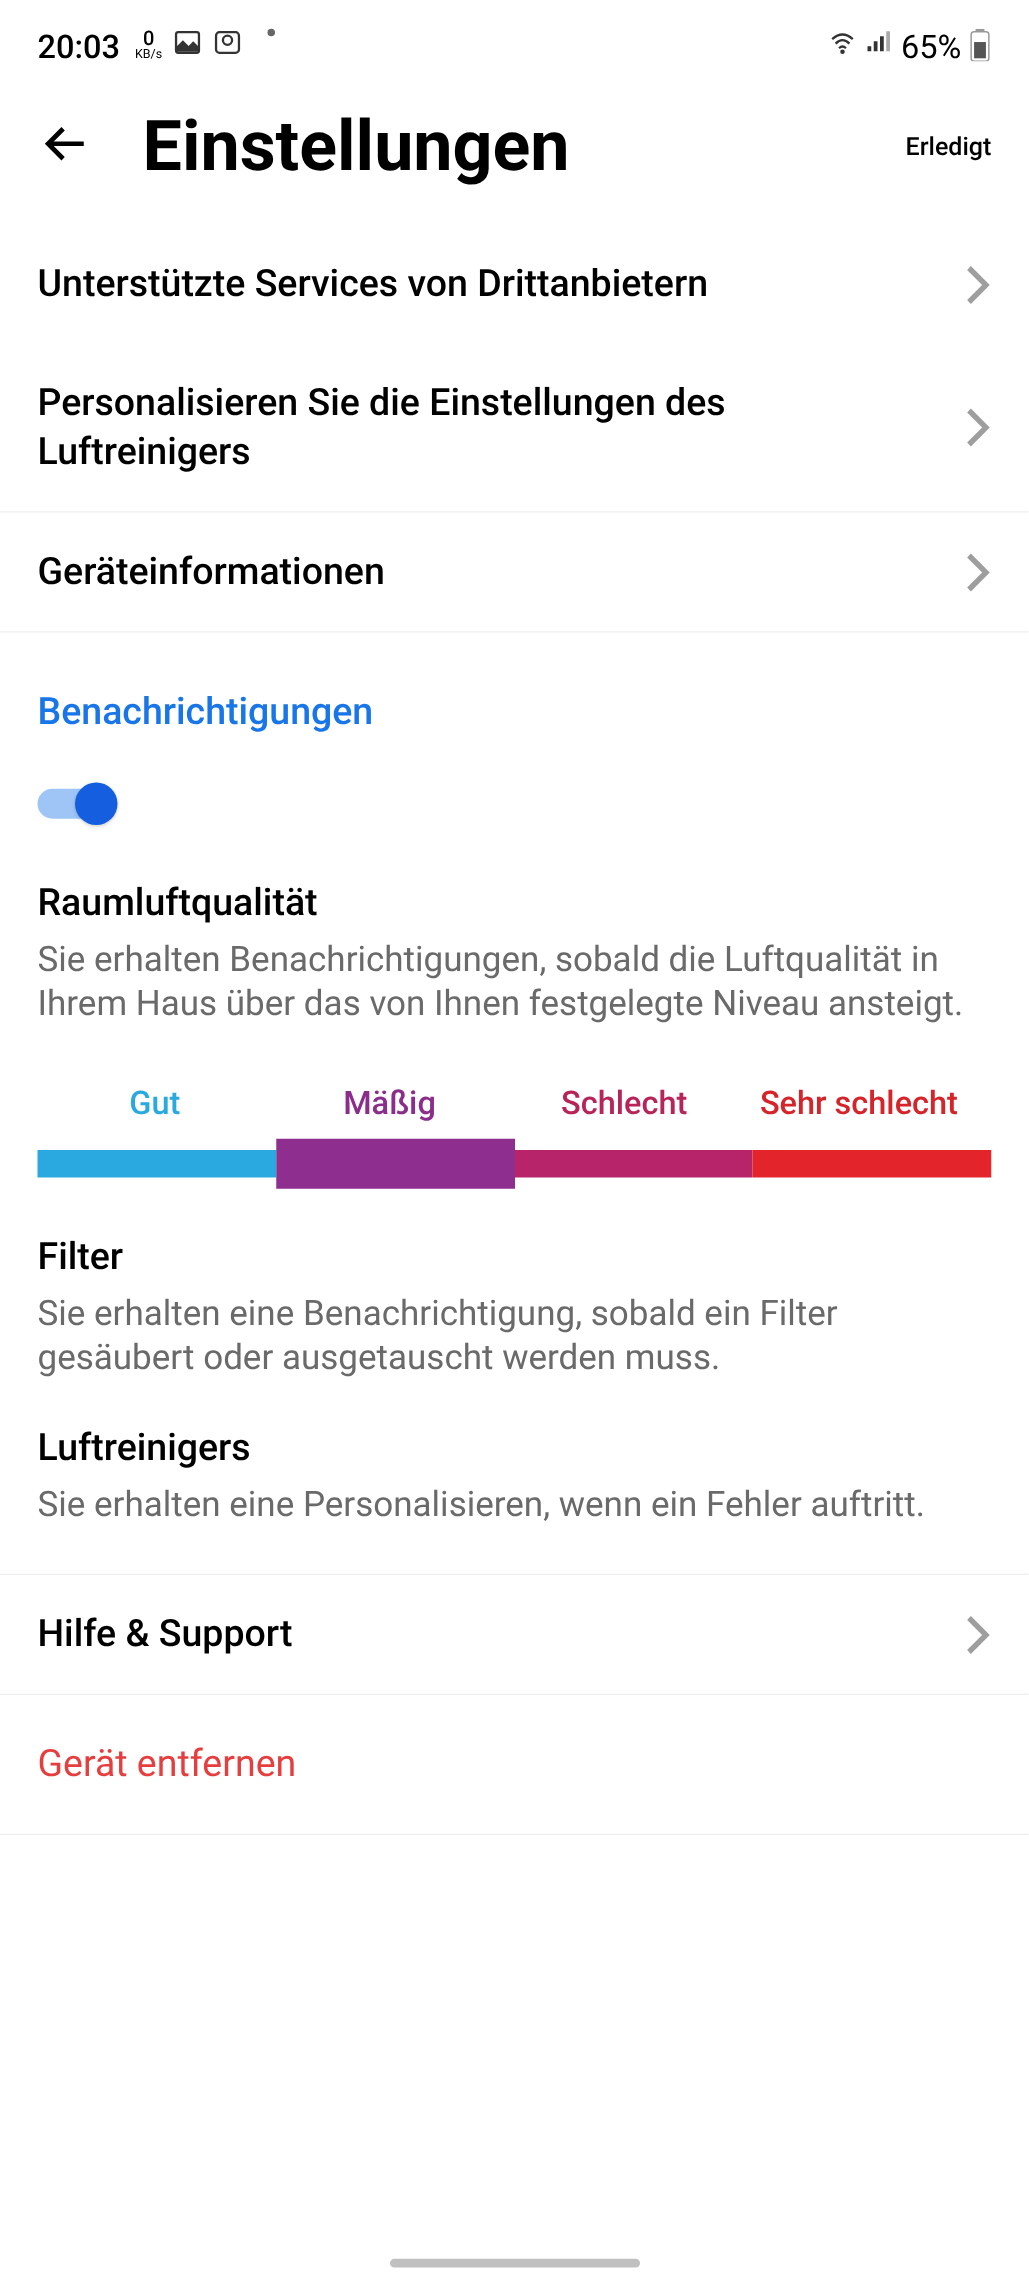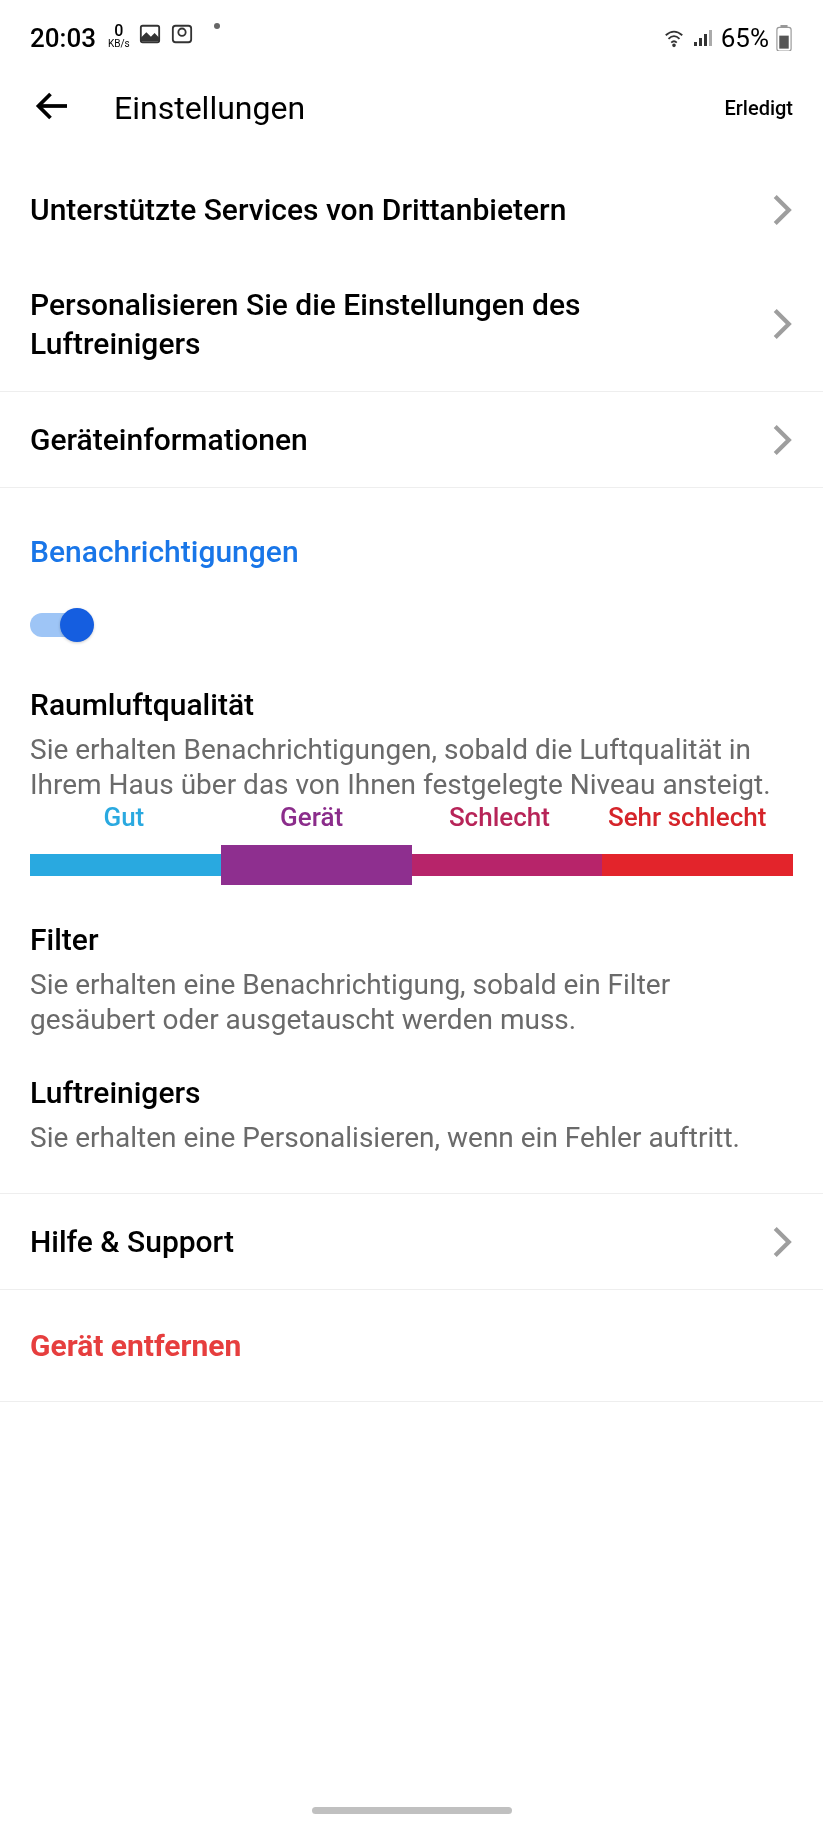--- a/index.html
+++ b/index.html
@@ -13,21 +13,21 @@
     .status-bar {
       display: flex;
       justify-content: space-between;
       align-items: center;
       padding: 16px 30px 0 30px;
       height: 60px;
       font-size: 26px;
       color: #000;
     }
     .status-left { display: flex; align-items: flex-start; gap: 8px; }
-    .status-right { display: flex; align-items: center; gap: 6px; }
+    .status-right { display: flex; align-items: flex-start; gap: 6px; }
     .status-time { font-weight: 500; }
     .kbs {
       display: inline-flex;
       flex-direction: column;
       font-size: 12px;
       line-height: 1;
       align-items: center;
       margin-left: 4px;
     }
     .kbs-num { font-size: 16px; font-weight: 500; }
@@ -39,22 +39,22 @@
       margin-left: 12px;
     }
     .header {
       display: flex;
       align-items: center;
       padding: 24px 30px 30px 30px;
       gap: 40px;
     }
     .back-btn { padding: 4px; }
     .page-title {
-      font-size: 32px;
-      font-weight: 400;
+      font-size: 56px;
+      font-weight: 700;
       color: #000;
       flex: 1;
     }
     .done-btn {
       font-size: 20px;
       font-weight: 500;
       color: #000;
     }
     .item-row {
       display: flex;
@@ -113,20 +113,21 @@
       color: #000;
       margin-bottom: 10px;
     }
     .sub-desc {
       font-size: 28px;
       color: #6a6a6a;
       line-height: 1.25;
     }
     .quality-labels {
       display: flex;
+      margin-top: 48px;
       font-size: 26px;
       font-weight: 500;
     }
     .ql { flex: 1; text-align: center; }
     .ql-good { color: #2aa9e0; }
     .ql-mod { color: #8b2d8b; }
     .ql-bad { color: #b72458; }
     .ql-vbad { color: #d5242a; }
     .quality-bar {
       display: flex;
@@ -135,21 +136,21 @@
       align-items: center;
     }
     .qb-seg { height: 22px; }
     .qb-good { flex: 1; background: #29a9e0; }
     .qb-mod { flex: 1; background: #8e2f8f; height: 40px; }
     .qb-bad { flex: 1; background: #b7246a; }
     .qb-vbad { flex: 1; background: #e3242b; }
     .remove-item {
       color: #e63e3e;
       font-size: 30px;
-      font-weight: 700;
+      font-weight: 400;
       padding: 38px 30px;
     }
     .home-indicator {
       position: absolute;
       bottom: 14px;
       left: 50%;
       transform: translateX(-50%);
       width: 200px;
       height: 7px;
       background: #c0c0c0;
@@ -239,21 +240,21 @@
     <div class="toggle-track"></div>
     <div class="toggle-thumb"></div>
   </div>
 </div>
 
 <div class="sub-block">
   <div class="sub-title">Raumluftqualität</div>
   <div class="sub-desc">Sie erhalten Benachrichtigungen, sobald die Luftqualität in Ihrem Haus über das von Ihnen festgelegte Niveau ansteigt.</div>
   <div class="quality-labels">
     <div class="ql ql-good">Gut</div>
-    <div class="ql ql-mod">Gerät</div>
+    <div class="ql ql-mod">Mäßig</div>
     <div class="ql ql-bad">Schlecht</div>
     <div class="ql ql-vbad">Sehr schlecht</div>
   </div>
 </div>
 <div class="quality-bar">
   <div class="qb-seg qb-good"></div>
   <div class="qb-seg qb-mod"></div>
   <div class="qb-seg qb-bad"></div>
   <div class="qb-seg qb-vbad"></div>
 </div>

